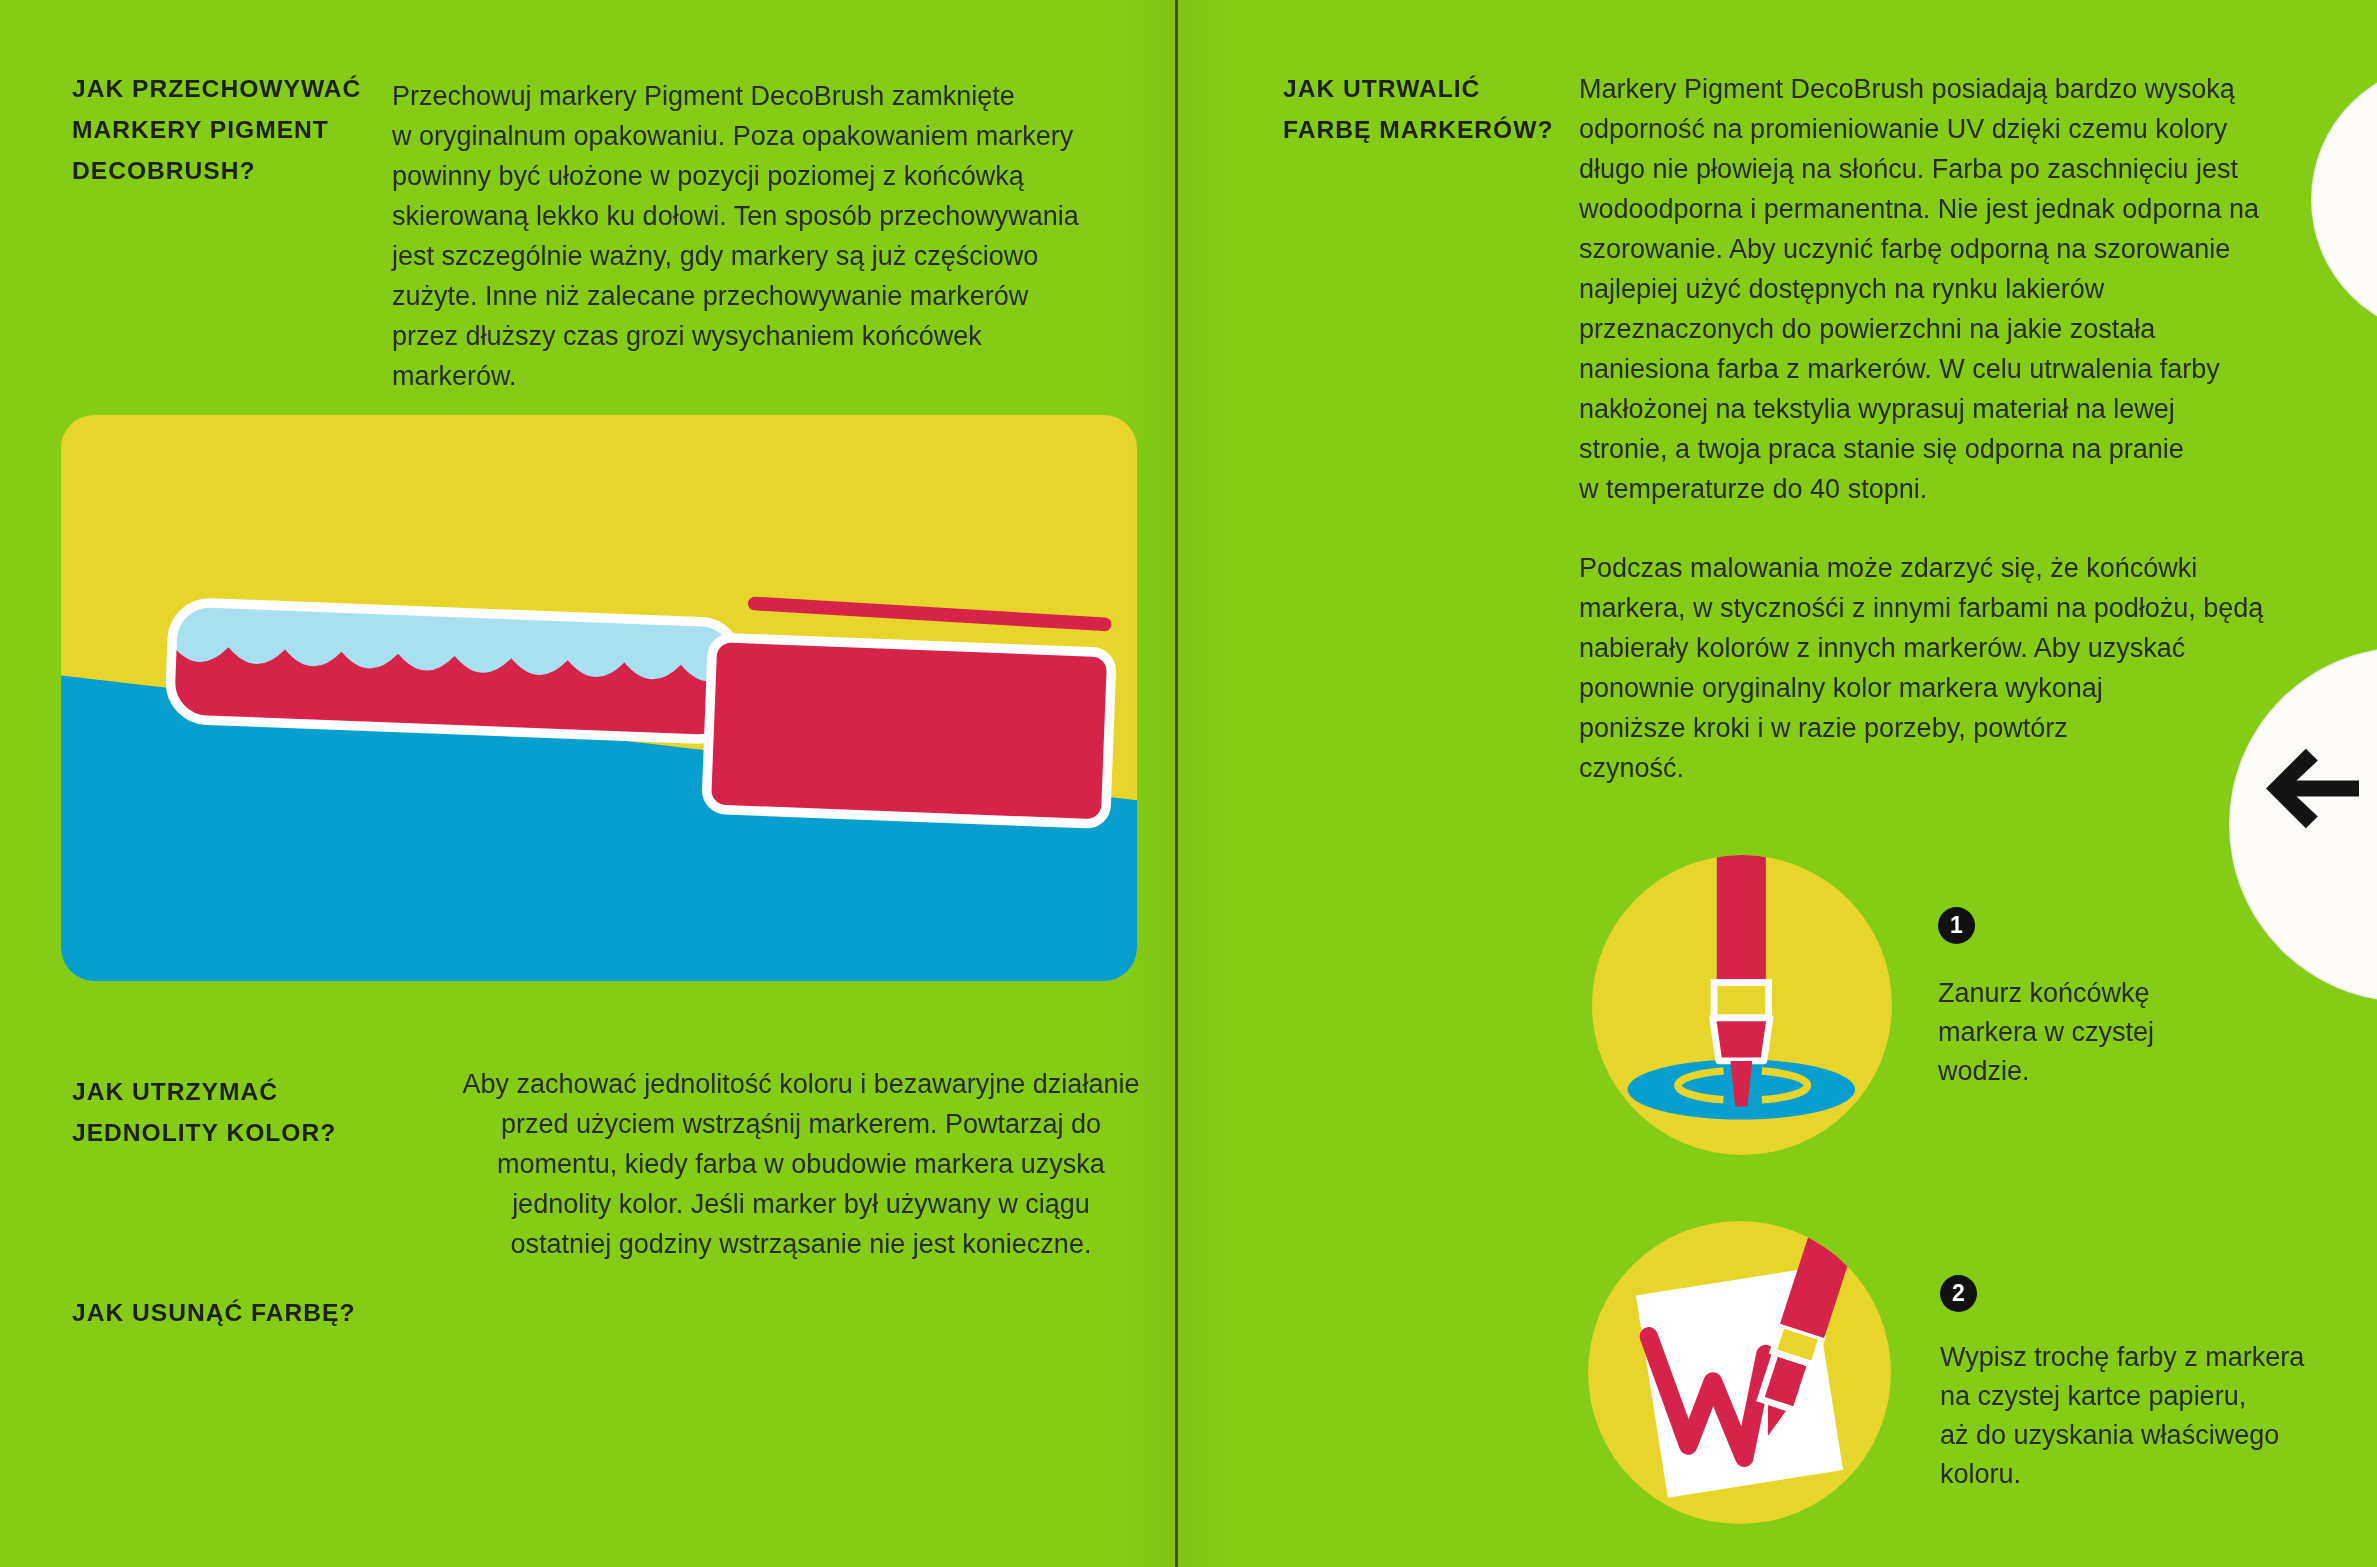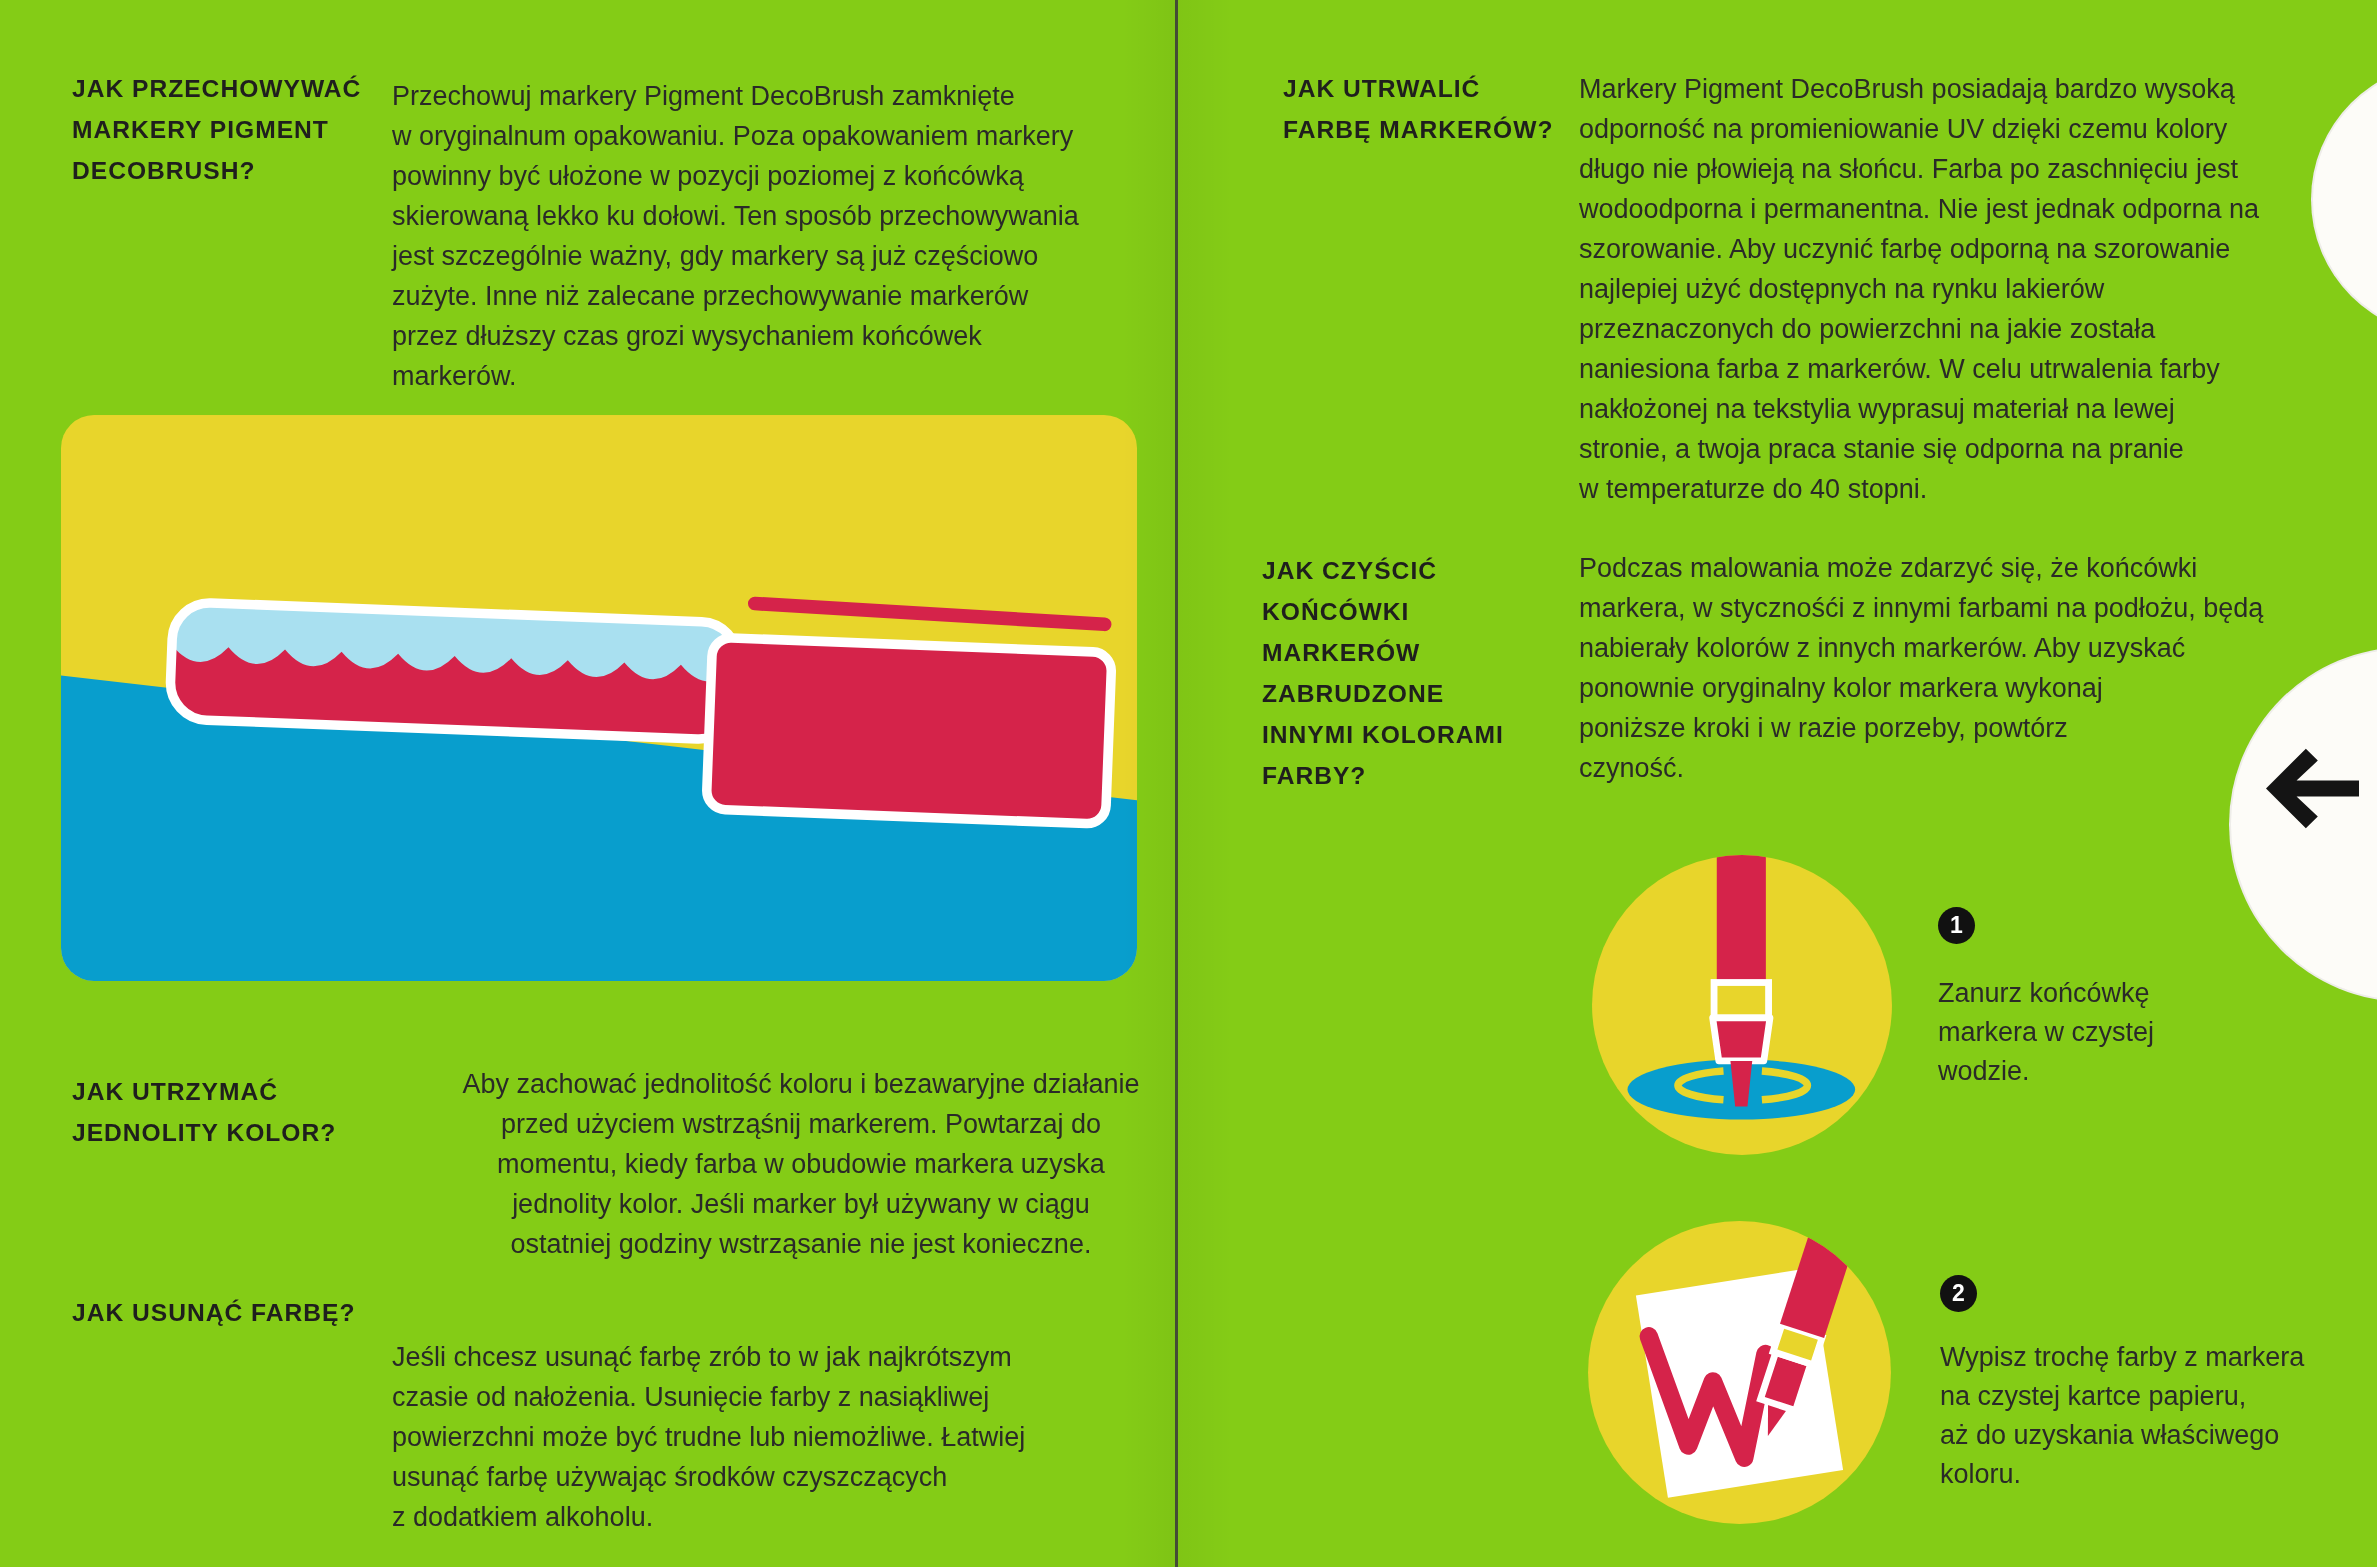--- a/index.html
+++ b/index.html
@@ -129,50 +129,39 @@
 
   <div class="heading" id="l2-h">JAK UTRZYMAĆ
 JEDNOLITY KOLOR?</div>
   <div class="bodytext" id="l2-b">Aby zachować jednolitość koloru i bezawaryjne działanie
 przed użyciem wstrząśnij markerem. Powtarzaj do
 momentu, kiedy farba w obudowie markera uzyska
 jednolity kolor. Jeśli marker był używany w ciągu
 ostatniej godziny wstrząsanie nie jest konieczne.</div>
 
   <div class="heading" id="l3-h">JAK USUNĄĆ FARBĘ?</div>
-  <div class="bodytext" id="l3-b">Jeśli chcesz usunąć farbę zrób to w jak najkrótszym
-czasie od nałożenia. Usunięcie farby z nasiąkliwej
-powierzchni może być trudne lub niemożliwe. Łatwiej
-usunąć farbę używając środków czyszczących
-z dodatkiem alkoholu.</div>
 
   <div class="fold-shade left"></div>
   <div class="fold-shade right"></div>
   <div class="fold-line"></div>
 
   <div class="heading" id="r1-h">JAK UTRWALIĆ
 FARBĘ MARKERÓW?</div>
   <div class="bodytext" id="r1-b">Markery Pigment DecoBrush posiadają bardzo wysoką
 odporność na promieniowanie UV dzięki czemu kolory
 długo nie płowieją na słońcu. Farba po zaschnięciu jest
 wodoodporna i permanentna. Nie jest jednak odporna na
 szorowanie. Aby uczynić farbę odporną na szorowanie
 najlepiej użyć dostępnych na rynku lakierów
 przeznaczonych do powierzchni na jakie została
 naniesiona farba z markerów. W celu utrwalenia farby
 nakłożonej na tekstylia wyprasuj materiał na lewej
 stronie, a twoja praca stanie się odporna na pranie
 w temperaturze do 40 stopni.</div>
 
-  <div class="heading" id="r2-h">JAK CZYŚCIĆ
-KOŃCÓWKI
-MARKERÓW
-ZABRUDZONE
-INNYMI KOLORAMI
-FARBY?</div>
   <div class="bodytext" id="r2-b">Podczas malowania może zdarzyć się, że końcówki
 markera, w stycznośći z innymi farbami na podłożu, będą
 nabierały kolorów z innych markerów. Aby uzyskać
 ponownie oryginalny kolor markera wykonaj
 poniższe kroki i w razie porzeby, powtórz
 czyność.</div>
 
   <div class="die-cut" id="die-main"></div>
   <div class="die-cut" id="die-top"></div>
 

